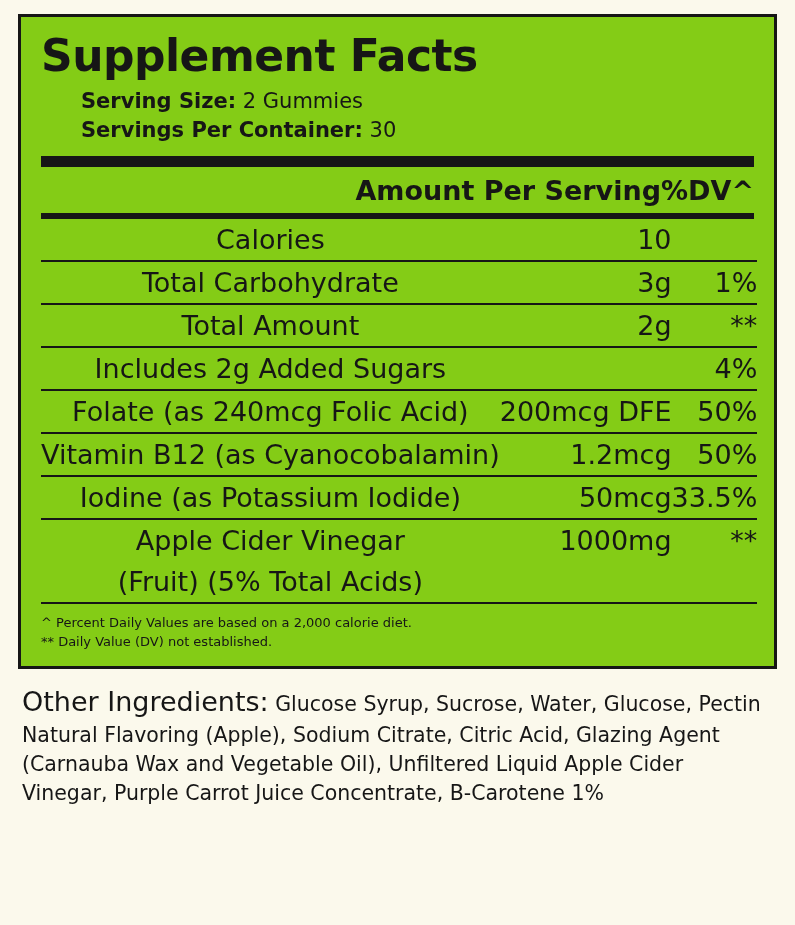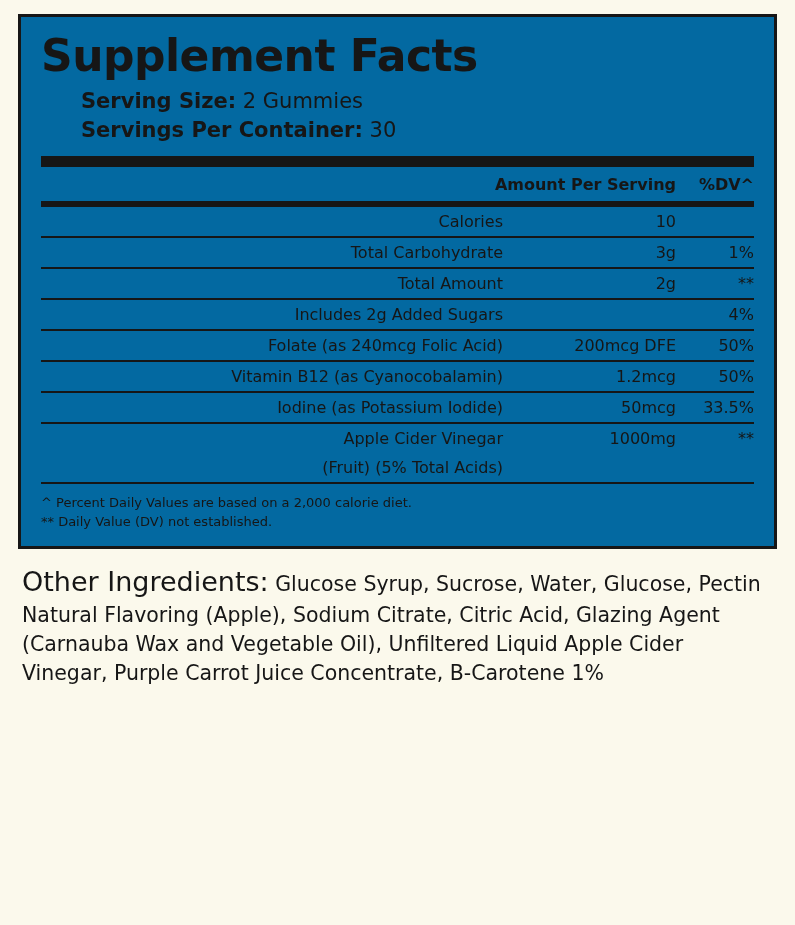--- a/index.html
+++ b/index.html
@@ -20,21 +20,21 @@
     height: 925px;
     box-sizing: border-box;
     padding: 14px 18px 10px 18px;
   }
 
   
   .panel {
     box-sizing: border-box;
     border: 3px solid #161616;
     padding: 12px 20px 14px 20px;
-    background: #0369a1;
+    background: #84cc16;
   }
 
   .title {
     font-size: 44px;
     font-weight: 700;
     letter-spacing: -0.5px;
     line-height: 1.05;
     margin: 4px 0 8px 0;
   }
 
@@ -55,39 +55,39 @@
   }
   .rule-med {
     height: 6px;
     background: #161616;
     margin: 0;
   }
 
   table.facts {
     width: 100%;
     border-collapse: collapse;
-    font-size: 16px;
+    font-size: 27px;
   }
   table.facts td {
     padding: 5px 0 5px 0;
     vertical-align: bottom;
     border-bottom: 2px solid #161616;
   }
   table.facts tr.no-rule td {
     border-bottom: none;
     margin-top: 32px;
   }
   table.facts tr.head td {
     border-bottom: none;
     font-weight: 700;
     padding-bottom: 7px;
     padding-top: 8px;
   }
   td.name {
-    text-align: right;
+    text-align: center;
     white-space: nowrap;
   }
   td.amount {
     text-align: right;
     white-space: nowrap;
     padding-right: 6px;
   }
   td.dv {
     text-align: right;
     white-space: nowrap;

